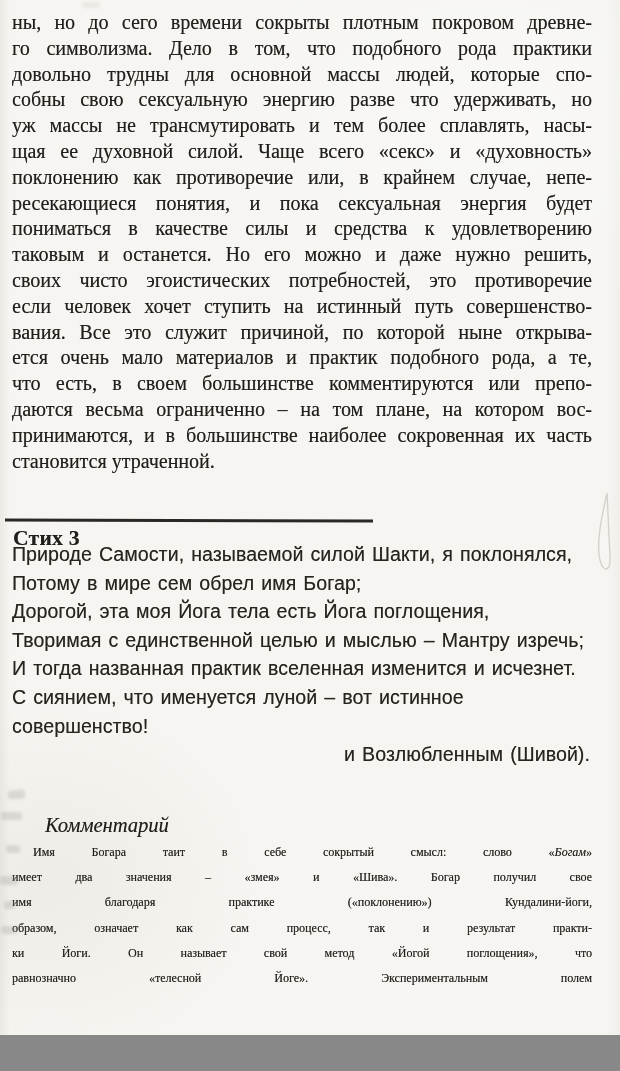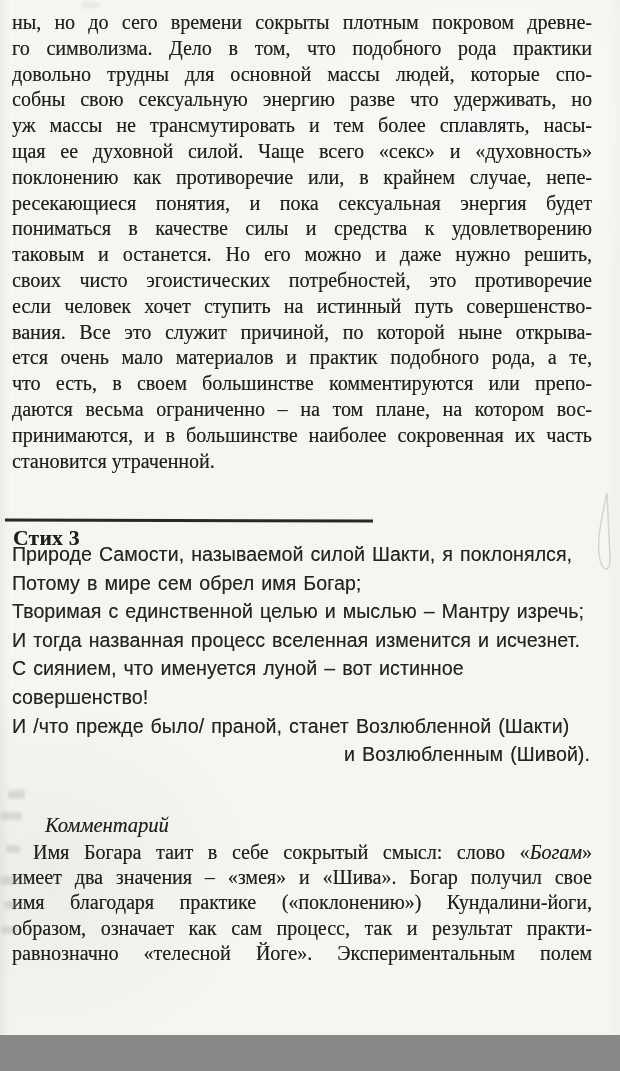--- a/index.html
+++ b/index.html
@@ -65,21 +65,21 @@
 
   
   .commentary-heading {
     top: 814px; left: 45px;
     font-style: italic;
     font-size: 20.5px;
     text-align: center;
   }
   .commentary { top: 840px; }
   .commentary .line {
-    font-size: 20px;
+    font-size: 12px;
     line-height: 25.2px;
     text-align: justify;
     text-align-last: justify;
   }
   .commentary .line em { font-style: italic; }
   .commentary .first-line { text-indent: 21px; }
 
   .page-number {
     top: 1031px; left: 553px;
     font-size: 22.5px;
@@ -130,33 +130,34 @@
       <div class="line">принимаются, и в большинстве наиболее сокровенная их часть</div>
       <div class="line">становится утраченной.</div>
   </div>
 
   <div class="abs stih-heading">Стих 3</div>
   <div class="abs heading-rule"></div>
 
   <div class="abs text-col verse">
     <div class="vline">Природе Самости, называемой силой Шакти, я поклонялся,</div>
       <div class="vline">Потому в мире сем обрел имя Богар;</div>
+      <div class="vline">Дорогой, эта моя Йога тела есть Йога поглощения,</div>
       <div class="vline">Творимая с единственной целью и мыслью – Мантру изречь;</div>
-      <div class="vline">И тогда названная процесс вселенная изменится и исчезнет.</div>
+      <div class="vline">И тогда названная практик вселенная изменится и исчезнет.</div>
       <div class="vline">С сиянием, что именуется луной – вот истинное совершенство!</div>
-      <div class="vline">И /что прежде было/ праной, станет Возлюбленной (Шакти)</div>
     <div class="vline vline-right">и Возлюбленным (Шивой).</div>
   </div>
 
   <div class="abs commentary-heading">Комментарий</div>
   <div class="abs text-col commentary">
     <div class="line first-line"><span>Имя Богара таит в себе сокрытый смысл: слово «</span><em>Богам</em><span>»</span></div>
     <div class="line">имеет два значения – «змея» и «Шива». Богар получил свое</div>
       <div class="line">имя благодаря практике («поклонению») Кундалини-йоги,</div>
       <div class="line">образом, означает как сам процесс, так и результат практи-</div>
+      <div class="line">ки Йоги. Он называет свой метод «Йогой поглощения», что</div>
       <div class="line">равнозначно «телесной Йоге». Экспериментальным полем</div>
   </div>
 
   <div class="abs page-number">197</div>
 
   <svg class="abs curl-svg" width="620" height="1071" viewBox="0 0 620 1071">
     <path d="M 607,493 C 601,520 596,544 600,560 C 603,573 611,572 610,556 C 609,538 608,514 607,493" fill="none" stroke="#cfccc6" stroke-width="1.4" opacity="0.85"></path>
   </svg>
 
   <div class="smudge s1"></div>

